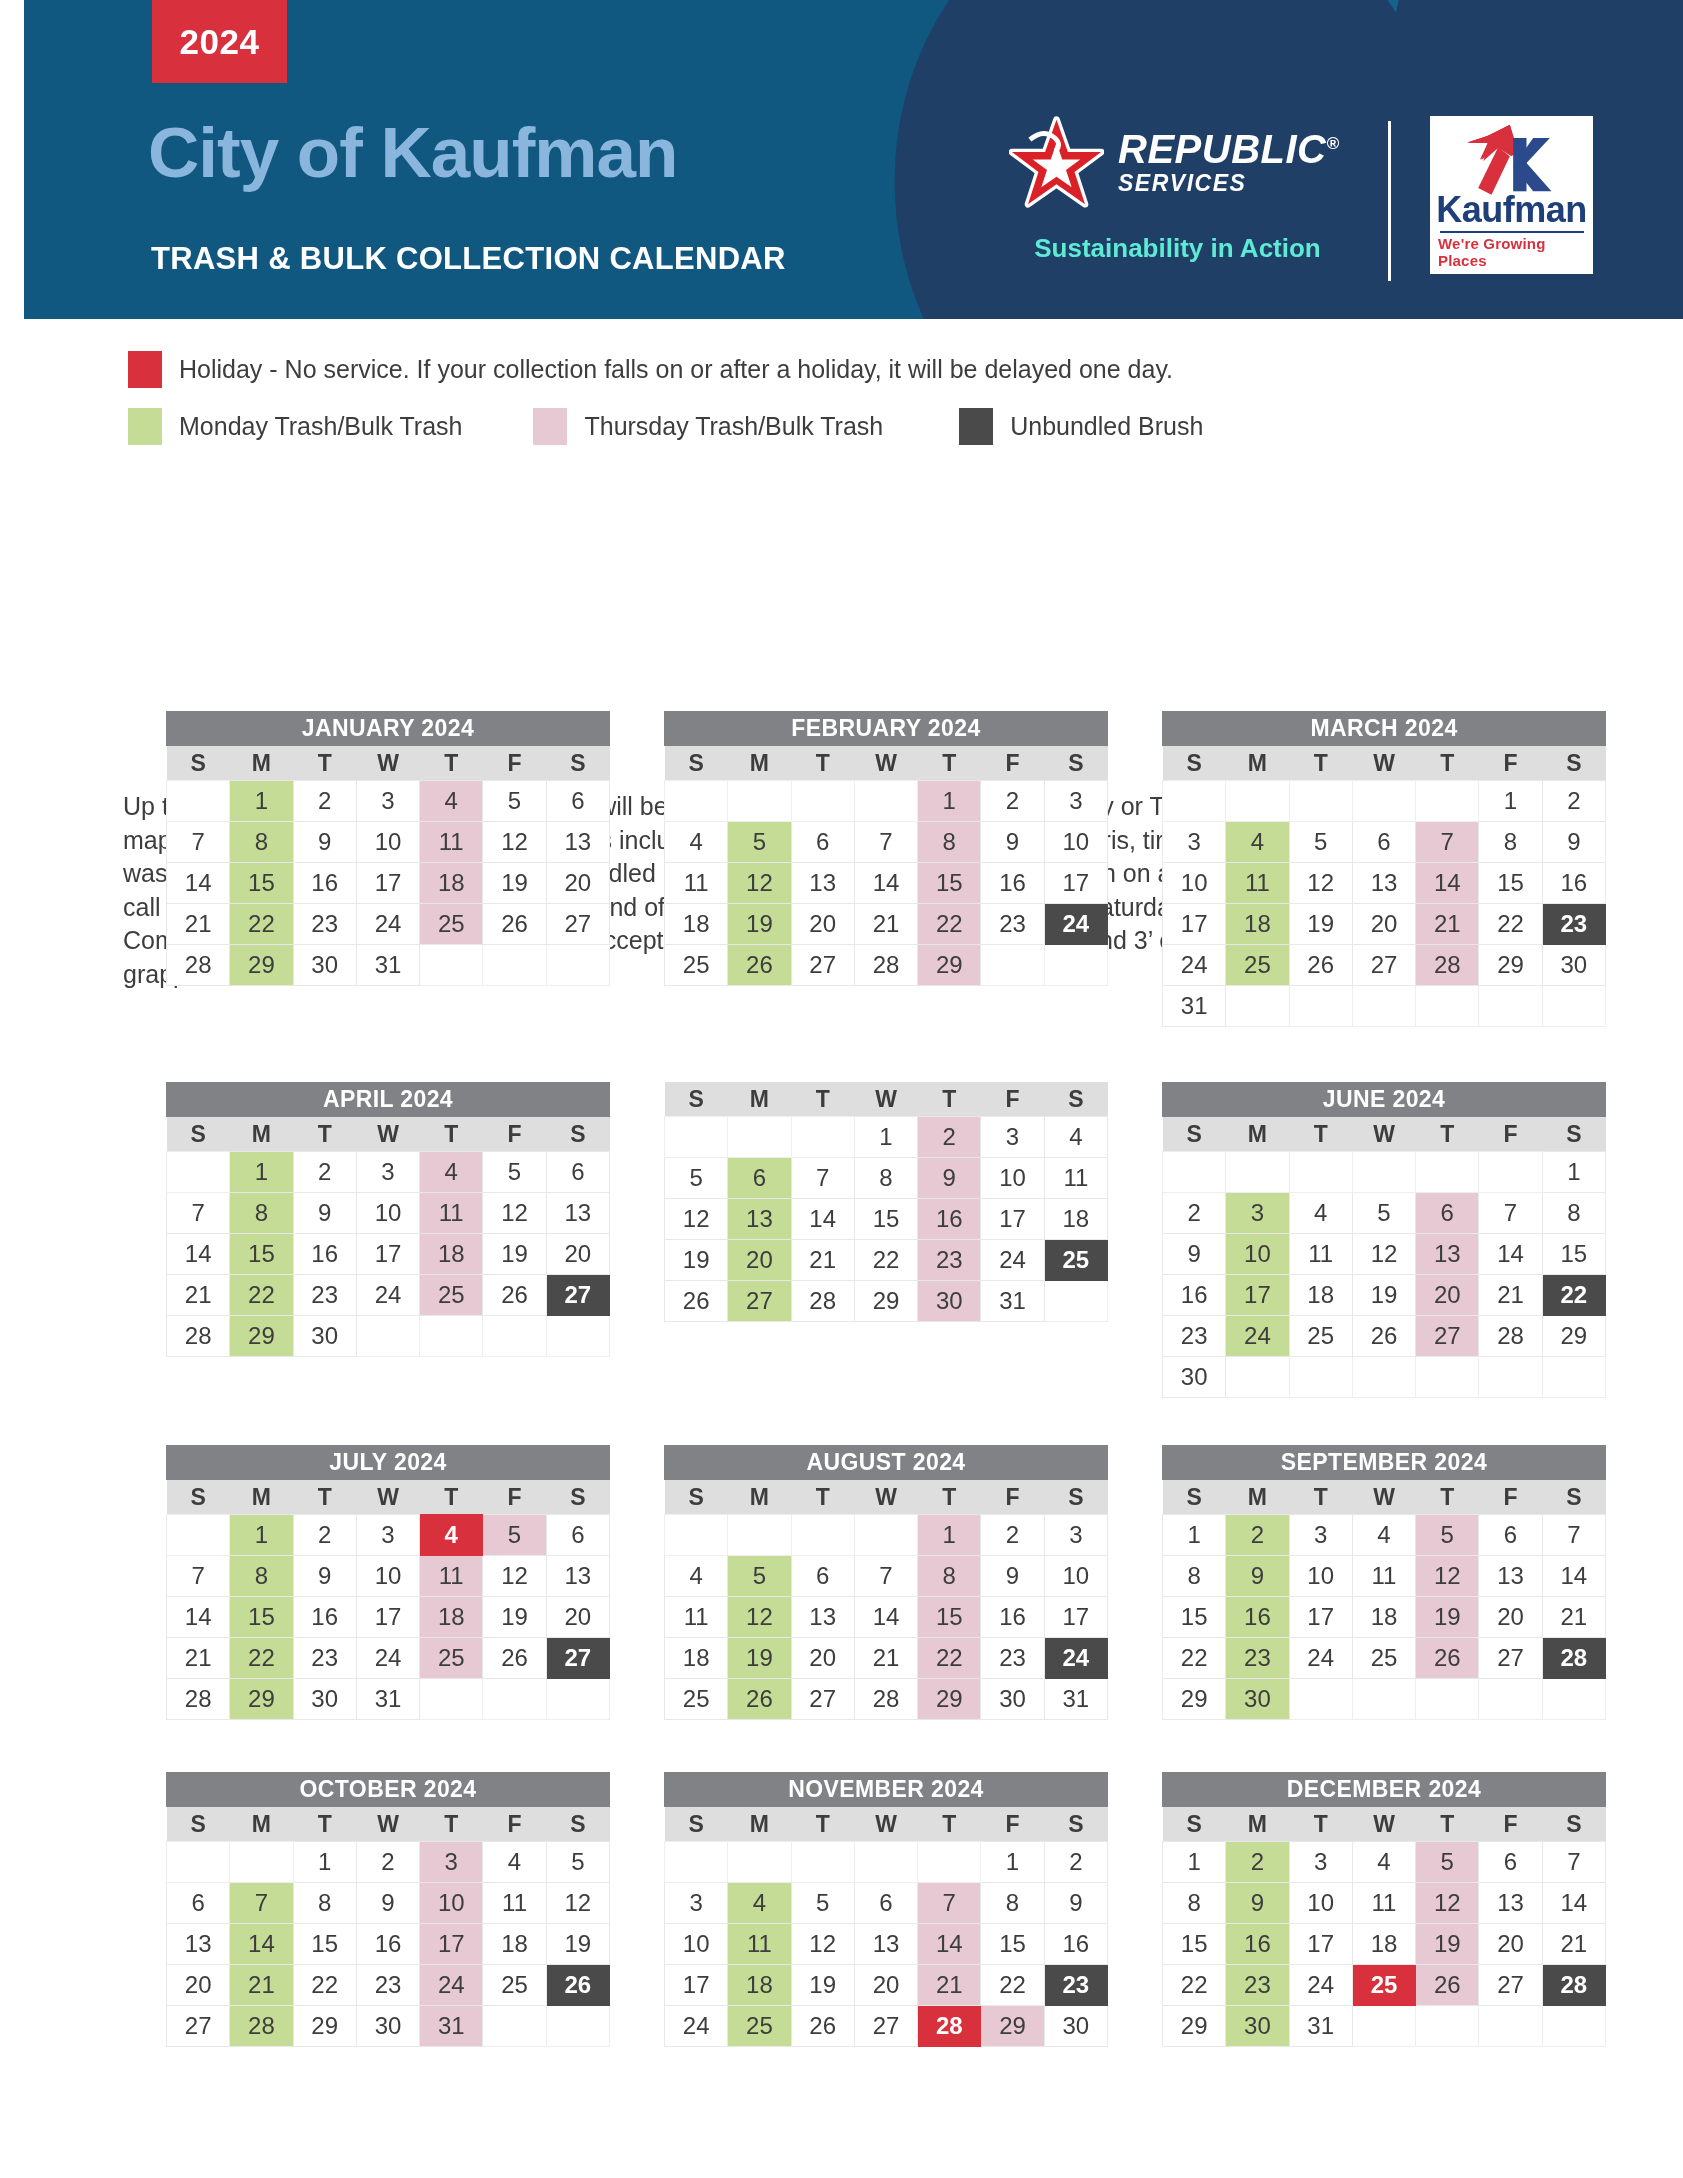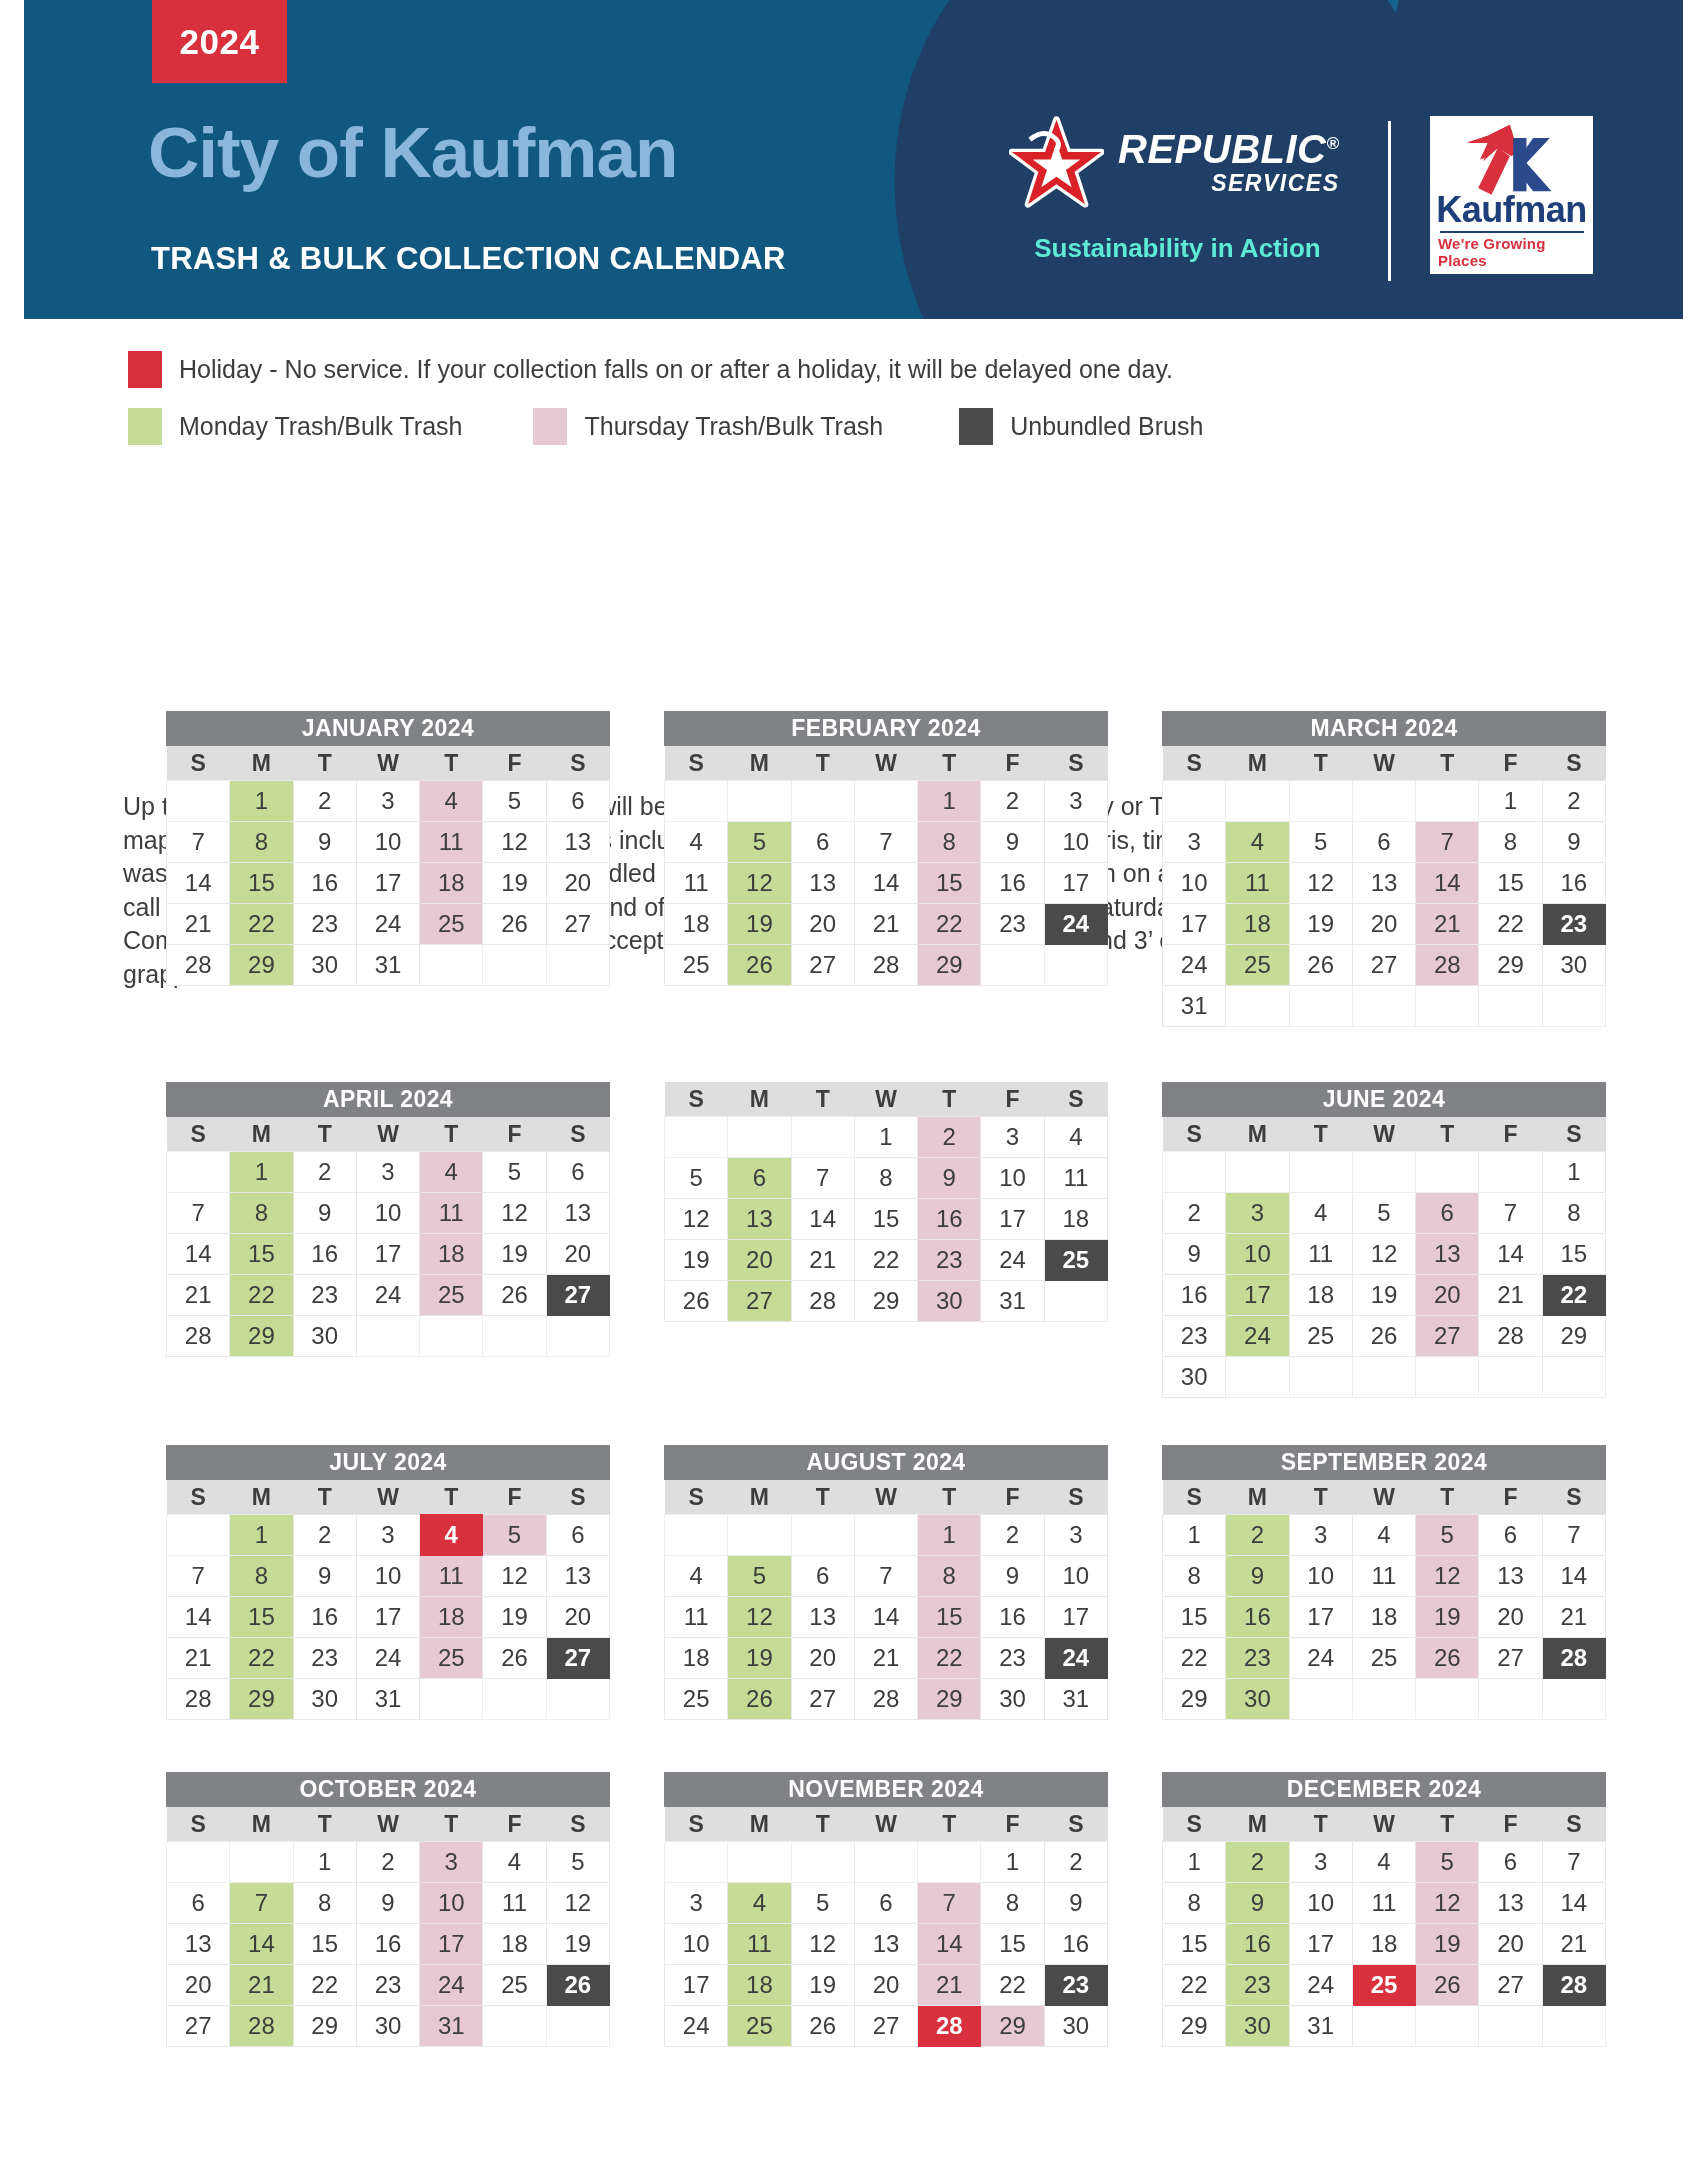--- a/index.html
+++ b/index.html
@@ -73,21 +73,21 @@
   .rs-row{display:flex;align-items:center;gap:14px;}
   .rs-star{width:95px;height:95px;}
   .rs-text{display:flex;flex-direction:column;line-height:1;}
   .rs-text .l1{
     color:#ffffff;font-size:40px;font-weight:bold;font-style:italic;
     letter-spacing:0.5px;
   }
   .rs-text .l1 sup{font-size:17px;vertical-align:super;}
   .rs-text .l2{
     color:#ffffff;font-size:23px;font-weight:bold;font-style:italic;
-    letter-spacing:1.5px;text-align:right;margin-top:3px;
+    letter-spacing:1.5px;text-align:left;margin-top:3px;
   }
   .rs-tag{
     color:#5eead4;font-size:26px;font-weight:bold;
     margin-top:24px;text-align:center;width:337px;
   }
   .hdr-div{
     position:absolute;left:1364px;top:121px;
     width:3px;height:160px;background:#ffffff;z-index:7;
   }
 

